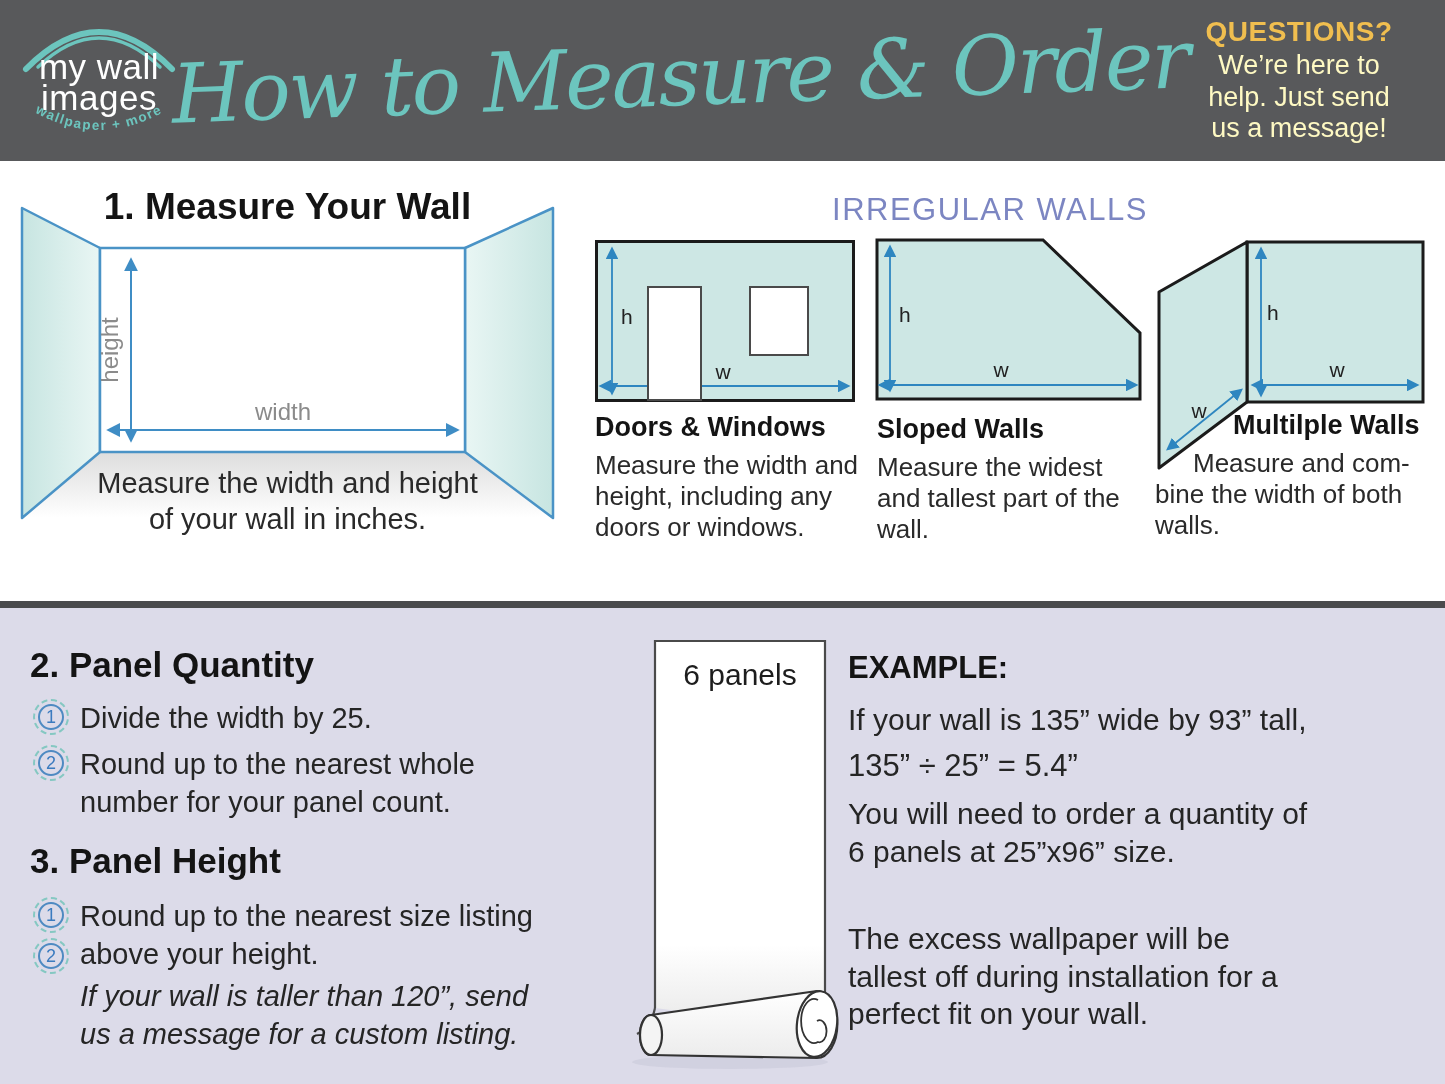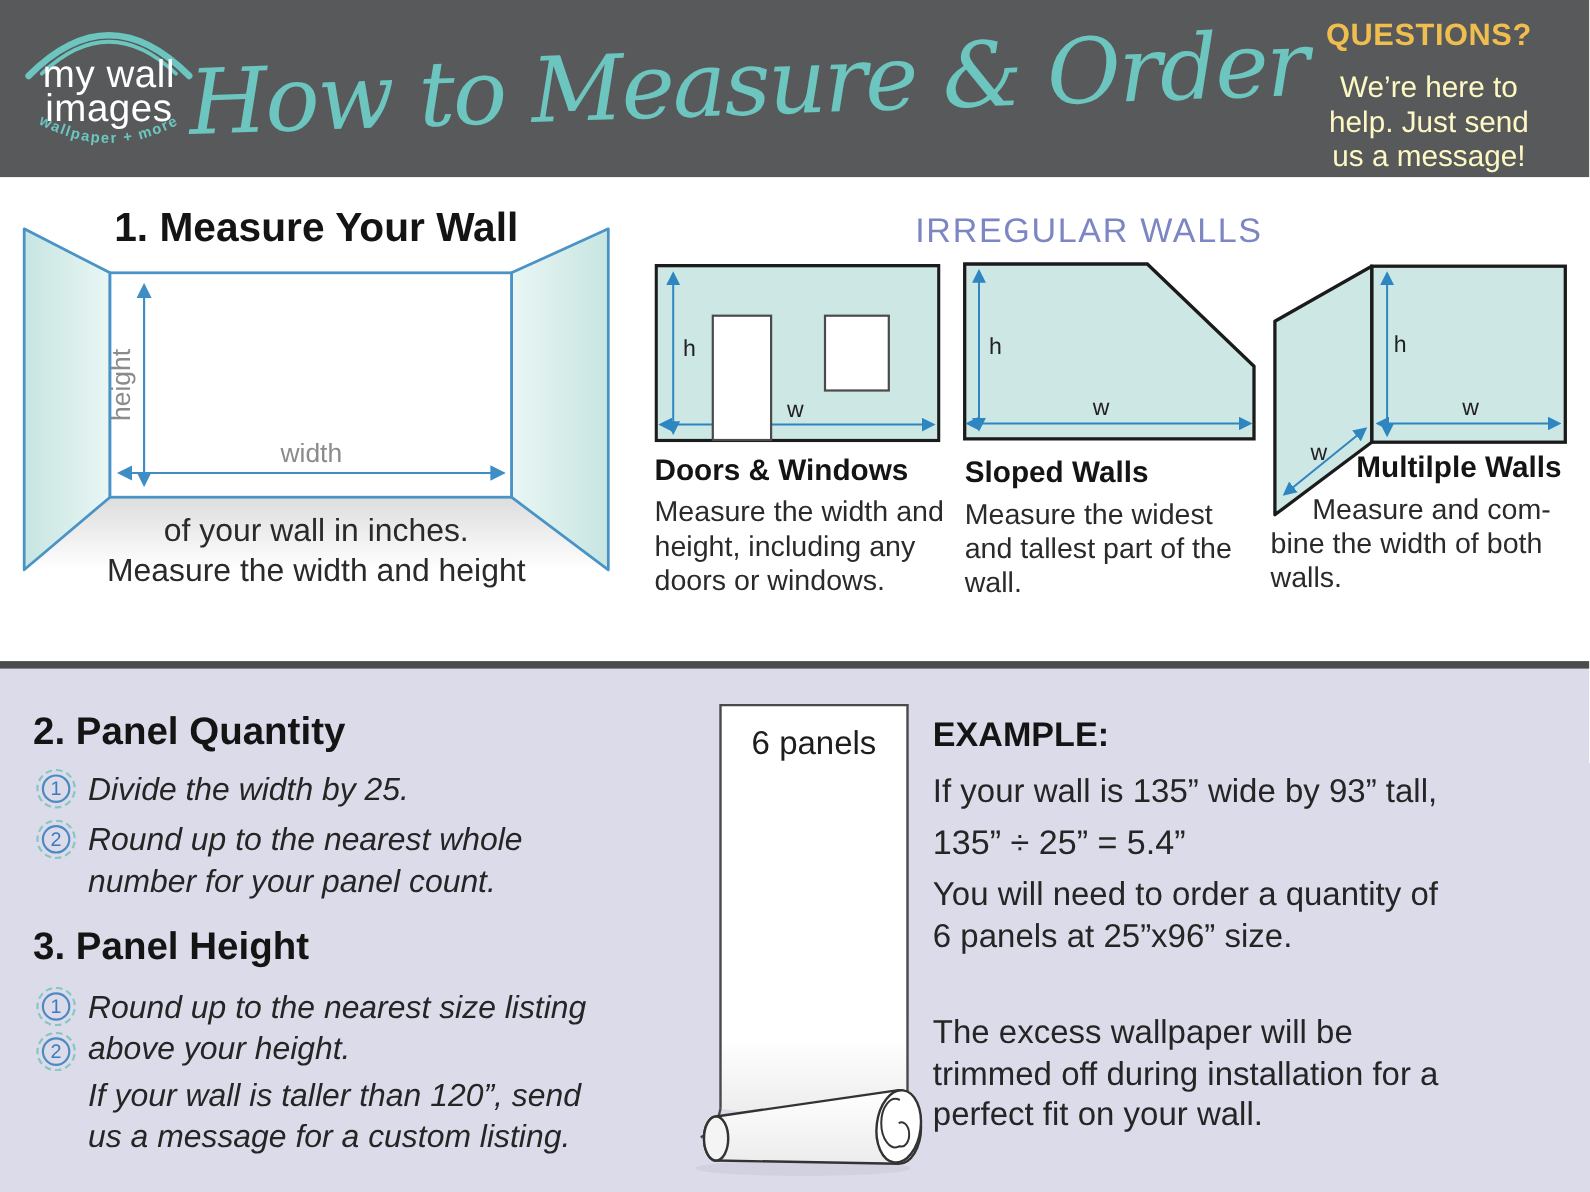--- a/index.html
+++ b/index.html
@@ -11,21 +11,21 @@
   .header { position:absolute; left:0; top:0; width:1445px; height:161px; background:#58595b; }
   .logo-svg { position:absolute; left:14px; top:6px; }
   .script-title {
     position:absolute; left:180px; top:-4px; width:1000px; height:161px;
     display:flex; align-items:center; justify-content:center;
     font-family:"DejaVu Serif", serif; font-style:italic;
     font-size:82px; letter-spacing:-2px; color:#6cc5be;
     transform:rotate(-2deg); white-space:nowrap;
   }
   .questions { position:absolute; right:16px; top:16px; width:260px; text-align:center; }
-  .q-head { color:#f0be4f; font-weight:700; font-size:28px; letter-spacing:.5px; margin-bottom:16px; }
+  .q-head { color:#f0be4f; font-weight:700; font-size:28px; letter-spacing:.5px; margin-bottom:2px; }
   .q-line { color:#fef9c3; font-size:27px; line-height:1.17; }
 
   
   .sec1-title { position:absolute; left:15px; top:186px; width:545px; text-align:center;
     font-size:37px; font-weight:700; color:#141414; }
   .wall-svg { position:absolute; left:15px; top:172px; }
   .sec1-caption { position:absolute; left:15px; top:466px; width:545px; text-align:center;
     font-size:29px; line-height:1.23; color:#2a2a2a; }
 
   
@@ -39,21 +39,21 @@
   
   .divider { position:absolute; left:0; top:601px; width:1445px; height:7px; background:#4a4b4d; }
   .bottom-bg { position:absolute; left:0; top:608px; width:1445px; height:476px; background:#dcdbe9; }
 
   .pq-title { position:absolute; left:30px; top:645px; font-size:35px; font-weight:700; color:#141414; }
   .ph-title { position:absolute; left:30px; top:841px; font-size:35px; font-weight:700; color:#141414; }
   .step-icon { position:absolute; width:36px; height:36px; }
   .step-icon .ring { position:absolute; inset:0; border-radius:50%; border:2px dashed #85c8c2; }
   .step-icon .inner { position:absolute; inset:5px; border-radius:50%; border:2px solid #4e8ac2;
     color:#3b7bbf; font-size:18px; display:flex; align-items:center; justify-content:center; }
-  .step-text { position:absolute; font-size:29px; line-height:1.3; color:#252525;font-style:italic; }
+  .step-text { position:absolute; font-size:29px; line-height:1.3; color:#252525; }
   .step-text.italic { font-style:italic; }
 
   .roll-svg { position:absolute; left:612px; top:636px; }
 
   .ex-title { position:absolute; left:848px; top:650px; font-size:31px; font-weight:700; color:#141414; }
   .ex-line1 { position:absolute; left:848px; top:703px; font-size:30px; }
   .ex-formula { position:absolute; left:848px; top:748px; width:540px; text-align:left; font-size:31px; }
   .ex-line2 { position:absolute; left:848px; top:795px; font-size:30px; line-height:1.25; }
   .ex-note  { position:absolute; left:848px; top:920px; font-size:30px; line-height:1.25; }
 
@@ -113,22 +113,22 @@
     <rect x="85" y="76" width="365" height="204" fill="#ffffff" stroke="#4a93c6" stroke-width="2.5"></rect>
     <line x1="116" y1="88" x2="116" y2="268" stroke="#3f8dc5" stroke-width="2" marker-start="url(#aw)" marker-end="url(#aw)"></line>
     <line x1="94" y1="258" x2="442" y2="258" stroke="#3f8dc5" stroke-width="2" marker-start="url(#aw)" marker-end="url(#aw)"></line>
     <text transform="translate(103 178) rotate(-90)" text-anchor="middle" font-size="24" fill="#8b8b8b">height</text>
     <text x="268" y="248" text-anchor="middle" font-size="24" fill="#8b8b8b">width</text>
   </svg>
 
   <div class="sec1-title">1. Measure Your Wall</div>
 
   <div class="sec1-caption">
+    <div>Measure the width and height</div>
     <div>of your wall in inches.</div>
-    <div>Measure the width and height</div>
   </div>
 
   <div class="irr-title">IRREGULAR WALLS</div>
 
   <svg class="diagram" style="left:595px; top:240px;" width="260" height="162" viewBox="0 0 260 162">
     <defs>
       <marker id="a1" viewBox="0 0 10 10" refX="8" refY="5" markerWidth="7" markerHeight="7" orient="auto-start-reverse">
         <path d="M0 0 L10 5 L0 10 z" fill="#2e86c0"></path>
       </marker>
     </defs>
@@ -238,17 +238,17 @@
 
   <div class="ex-title">EXAMPLE:</div>
   <div class="ex-line1">If your wall is 135” wide by 93” tall,</div>
   <div class="ex-formula">135” ÷ 25” = 5.4”</div>
   <div class="ex-line2">
     <div>You will need to order a quantity of</div>
     <div>6 panels at 25”x96” size.</div>
   </div>
   <div class="ex-note">
     <div>The excess wallpaper will be</div>
-    <div>trimmed off during installation for a</div>
+    <div>tallest off during installation for a</div>
     <div>perfect fit on your wall.</div>
   </div>
 
 </div>
 
 </body></html>

